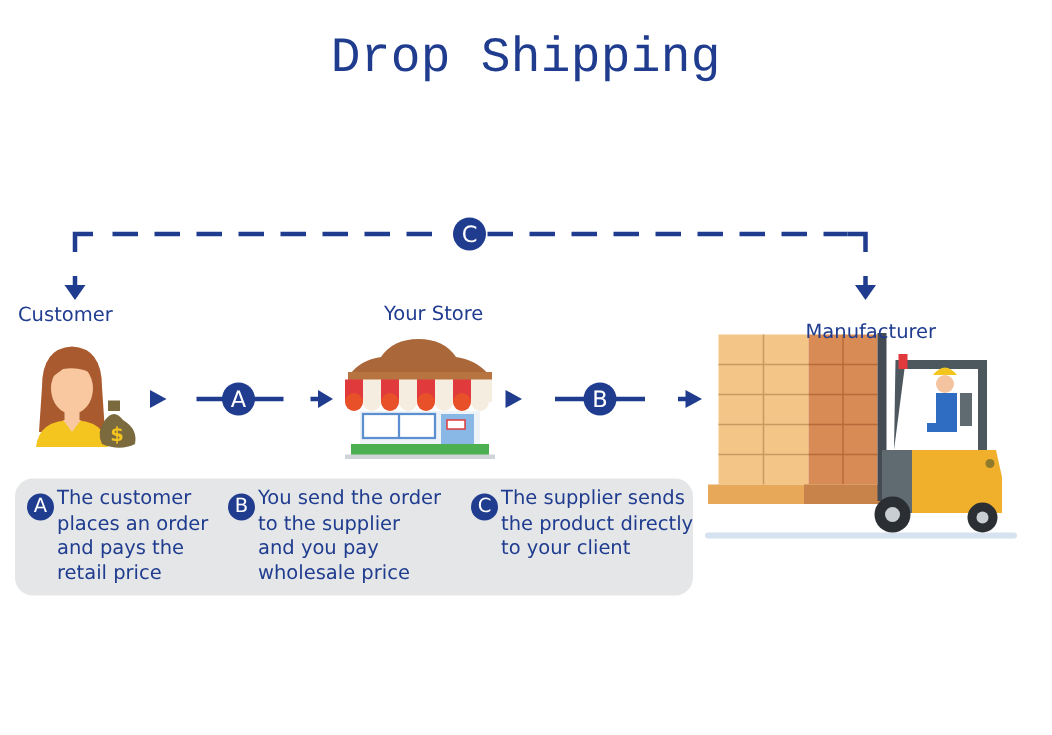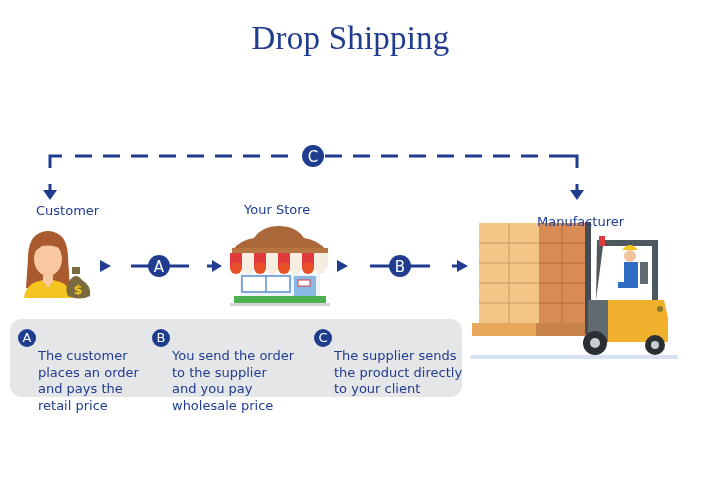--- a/index.html
+++ b/index.html
@@ -1,27 +1,27 @@
 <!DOCTYPE html>
 <html><head>
 <meta charset="utf-8">
 <style>
   html, body { margin:0; padding:0; background:#ffffff; }
   body { width:701px; height:490px; position:relative; overflow:hidden;
          font-family:"Liberation Sans", "DejaVu Sans", sans-serif; color:#1f3c8f; }
   .abs { position:absolute; }
   .title { left:0; width:701px; top:20px; text-align:center; font-size:33px; color:#1f3c8f;
-           font-family:Liberation Serif, serif; letter-spacing:0.2px; }
+           font-family:Liberation Mono, monospace; letter-spacing:0.2px; }
   .node-label { font-size:13px; color:#1f3c8f; font-family:"DejaVu Sans", sans-serif; white-space:nowrap; }
   .legend-panel { left:10px; top:319px; width:452px; height:78px; background:#e5e6e8; border-radius:12px; }
   .legend-item { position:absolute; top:6px; font-size:13px; line-height:16.5px; color:#1f3c8f;
                  font-family:"DejaVu Sans", sans-serif; }
   .legend-badge { position:absolute; left:0; top:4px; width:18px; height:18px; border-radius:50%;
                   background:#1f3c8f; color:#fff; font-size:13px; line-height:18px; text-align:center; }
-  .legend-text { position:absolute; left:20px; top:0; white-space:pre;margin-top:23px; }
+  .legend-text { position:absolute; left:20px; top:0; white-space:pre; }
   svg { position:absolute; left:0; top:0; }
   .svgtext { font-family:"DejaVu Sans", sans-serif; }
 </style>
 </head>
 <body>
 
 <div class="abs title">Drop Shipping</div>
 
 <svg width="701" height="490" viewBox="0 0 701 490">
 
@@ -138,22 +138,22 @@
     <rect x="588" y="300" width="20" height="42" fill="#5f6a71"></rect>
     <circle cx="660" cy="309" r="3" fill="#8e7a2a"></circle>
 
     <circle cx="595" cy="343" r="12" fill="#2b2f33"></circle>
     <circle cx="595" cy="343" r="5" fill="#c9ced2"></circle>
     <circle cx="655" cy="345" r="10" fill="#2b2f33"></circle>
     <circle cx="655" cy="345" r="4" fill="#c9ced2"></circle>
   </g>
 </svg>
 
-<div class="abs node-label" style="left:36px; top:203px;">Customer</div>
-<div class="abs node-label" style="left:244px; top:202px;">Your Store</div>
+<div class="abs node-label" style="left:12px; top:203px;">Customer</div>
+<div class="abs node-label" style="left:256px; top:202px;">Your Store</div>
 <div class="abs node-label" style="left:537px; top:214px;">Manufacturer</div>
 
 <div class="abs legend-panel">
   <div class="legend-item" style="left:8px;">
     <span class="legend-badge">A</span>
     <span class="legend-text">The customer
 places an order
 and pays the
 retail price</span>
   </div>

